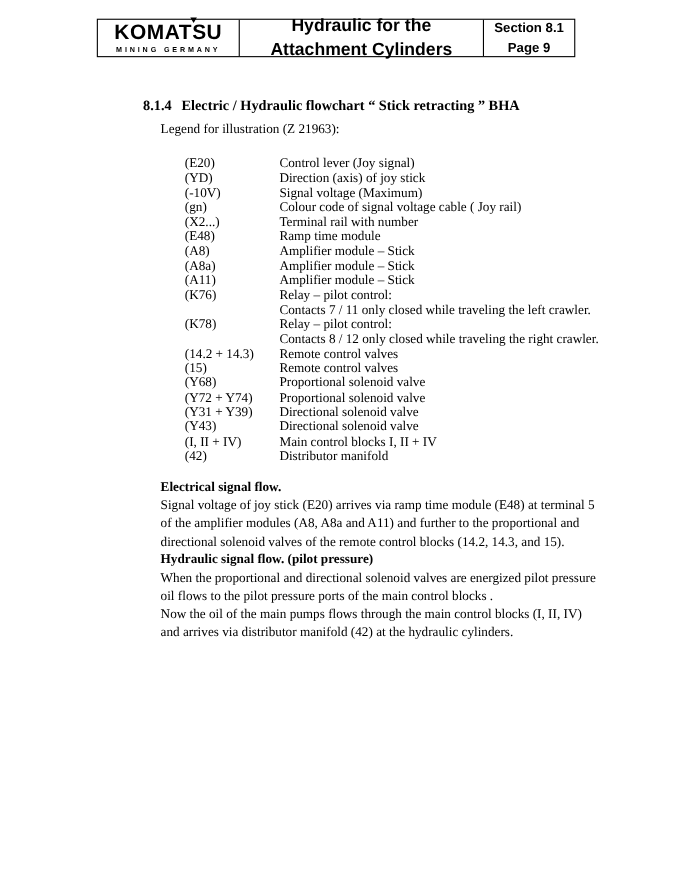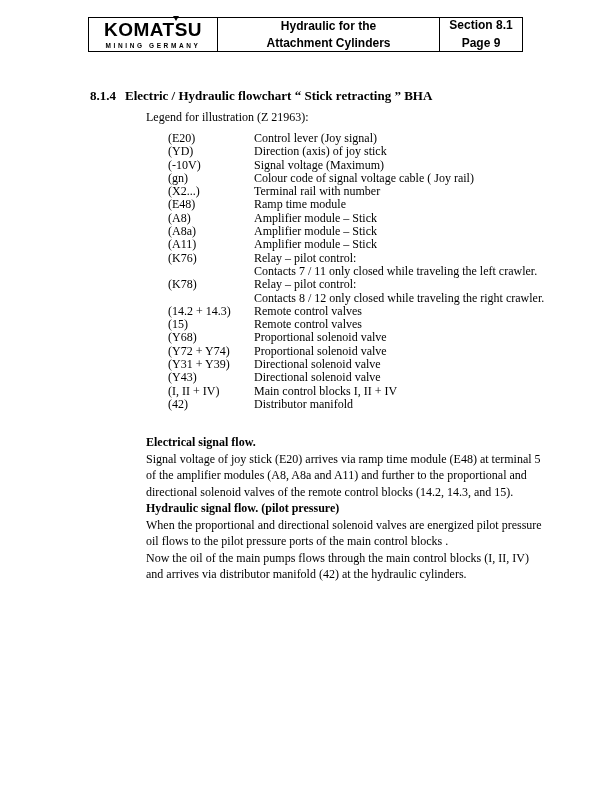--- a/index.html
+++ b/index.html
@@ -42,42 +42,42 @@
     font-family:"Liberation Sans", sans-serif;
     font-weight:bold; font-size:6.5px; letter-spacing:2.6px;
     margin-top:3px; white-space:nowrap;
   }
   .cell-title {
     flex:1;
     border-right:1px solid #000;
     display:flex; align-items:center; justify-content:center;
     text-align:center;
     font-family:"Liberation Sans", sans-serif;
-    font-weight:bold; font-size:12px; line-height:1.35;
+    font-weight:bold; font-size:16px; line-height:1.35;
     white-space:pre-line;
   }
   .cell-section {
     width:82px;
     display:flex; align-items:center; justify-content:center;
     text-align:center;
     font-family:"Liberation Sans", sans-serif;
     font-weight:bold; font-size:12px; line-height:1.45;
     white-space:pre-line;
   }
 
   
   .heading {
     position:absolute; left:90px; top:88px;
     font-weight:bold; font-size:13px; white-space:nowrap;
   }
-  .heading .sec-num { margin-right:9px; }
+  .heading .sec-num { margin-right:9px;margin-left:40px; }
 
   
   .legend { position:absolute; left:146px; top:110px; font-size:12px; }
-  .legend-intro { line-height:14px; margin-bottom:8px; white-space:nowrap; }
+  .legend-intro { line-height:14px; margin-bottom:18px; white-space:nowrap; }
   .legend-row { display:flex; line-height:13.3px;padding-left:22px; }
   .legend-code { flex:0 0 86px; white-space:nowrap; }
   .legend-desc { white-space:nowrap; }
 
   
   .sections {
     position:absolute; left:146px; top:434px;
     font-size:12px; line-height:16.5px; width:400px;
   }
   .flow-title { font-weight:bold; white-space:nowrap; }

